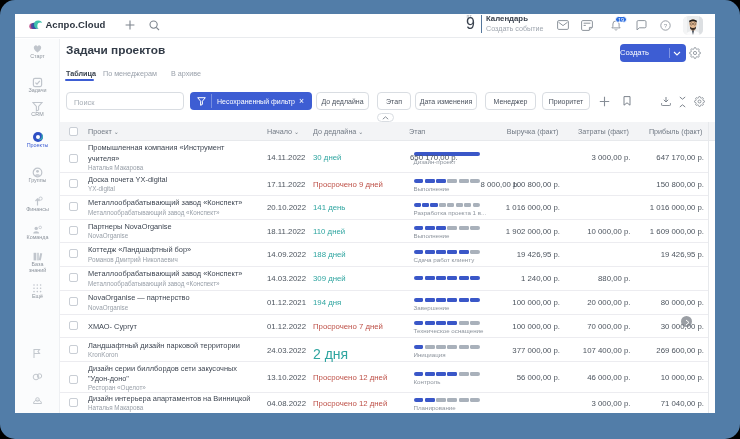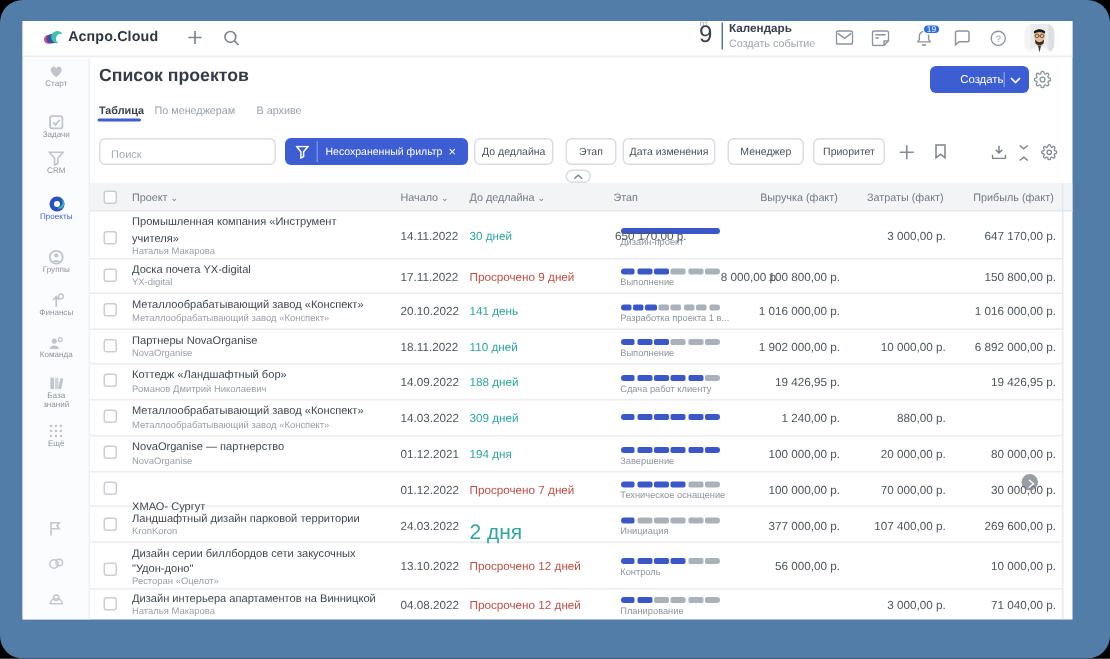--- a/index.html
+++ b/index.html
@@ -147,29 +147,29 @@
       </svg></div>
     <div style="position:absolute;left:17px;top:354px;width:12px;height:12px"><svg width="11" height="10" viewBox="0 0 11 10">
         <circle cx="4" cy="5" r="2.8" fill="none" stroke="#c3c8ce" stroke-width="1"></circle>
         <circle cx="7.5" cy="4" r="2.2" fill="none" stroke="#c3c8ce" stroke-width="1"></circle>
       </svg></div>
     <div style="position:absolute;left:17px;top:377.5px;width:12px;height:12px"><svg width="11" height="10" viewBox="0 0 11 10">
         <path d="M1.5 7.5 C1.5 3 9.5 3 9.5 7.5 Z" fill="none" stroke="#c3c8ce" stroke-width="1"></path>
         <circle cx="5.5" cy="3.5" r="1.8" fill="none" stroke="#c3c8ce" stroke-width="1"></circle>
       </svg></div>
 
-  <div class="abs" style="left:51px;top:29px;font-size:11.8px;font-weight:700;color:#333c48">Список проектов</div>
+  <div class="abs" style="left:51px;top:29px;font-size:11.8px;font-weight:700;color:#333c48">Задачи проектов</div>
 
   <svg class="abs" style="left:674px;top:33px" width="12" height="12" viewBox="0 0 24 24" fill="none" stroke="#8d949c" stroke-width="1.8">
     <circle cx="12" cy="12" r="3.2"></circle>
     <path d="M19.4 15a1.65 1.65 0 0 0 .33 1.82l.06.06a2 2 0 1 1-2.83 2.83l-.06-.06a1.65 1.65 0 0 0-1.82-.33 1.65 1.65 0 0 0-1 1.51V21a2 2 0 1 1-4 0v-.09A1.65 1.65 0 0 0 9 19.4a1.65 1.65 0 0 0-1.82.33l-.06.06a2 2 0 1 1-2.83-2.83l.06-.06a1.65 1.65 0 0 0 .33-1.82 1.65 1.65 0 0 0-1.51-1H3a2 2 0 1 1 0-4h.09A1.65 1.65 0 0 0 4.6 9a1.65 1.65 0 0 0-.33-1.82l-.06-.06a2 2 0 1 1 2.83-2.83l.06.06a1.65 1.65 0 0 0 1.82.33H9a1.65 1.65 0 0 0 1-1.51V3a2 2 0 1 1 4 0v.09a1.65 1.65 0 0 0 1 1.51 1.65 1.65 0 0 0 1.82-.33l.06-.06a2 2 0 1 1 2.83 2.83l-.06.06a1.65 1.65 0 0 0-.33 1.82V9a1.65 1.65 0 0 0 1.51 1H21a2 2 0 1 1 0 4h-.09a1.65 1.65 0 0 0-1.51 1z"></path>
   </svg>
 
   <div class="abs" style="left:605px;top:29.5px;width:66px;height:18.5px;background:#3d5dd3;border-radius:4px"></div>
-  <div class="abs" style="left:605px;top:29.5px;width:49px;height:18.5px;text-align:right;line-height:18.5px;font-size:7.6px;color:#fff">Создать</div>
+  <div class="abs" style="left:605px;top:29.5px;width:49px;height:18.5px;text-align:left;line-height:18.5px;font-size:7.6px;color:#fff">Создать</div>
   <div class="abs" style="left:653.5px;top:33.5px;width:1px;height:10.5px;background:rgba(255,255,255,.35)"></div>
   <svg class="abs" style="left:657.5px;top:37px" width="8" height="5" viewBox="0 0 8 5" fill="none" stroke="#fff" stroke-width="1.1">
       <path d="M1 1 L4 4 L7 1"></path>
     </svg>
 
   <div class="abs" style="left:51px;top:54.5px;font-size:7.2px;font-weight:600;color:#39424e">Таблица</div>
   <div class="abs" style="left:88px;top:54.5px;font-size:7.2px;color:#9aa1ab">По менеджерам</div>
   <div class="abs" style="left:156px;top:54.5px;font-size:7.2px;color:#9aa1ab">В архиве</div>
   <div class="abs" style="left:50px;top:64.5px;width:29px;height:2px;background:#3d5dd3;border-radius:1px"></div>
 
@@ -277,21 +277,21 @@
     <div style="position:absolute;left:298px;top:212.8px;font-size:7.8px;color:#2fa5a0;white-space:nowrap">110 дней</div>
     <div style="position:absolute;left:398.50px;top:212.0px;width:9.90px;height:4.2px;background:#3a57c8;border-radius:2.1px 1.2px 1.2px 2.1px"></div>
     <div style="position:absolute;left:409.80px;top:212.0px;width:9.90px;height:4.2px;background:#3a57c8;border-radius:1.2px"></div>
     <div style="position:absolute;left:421.10px;top:212.0px;width:9.90px;height:4.2px;background:#3a57c8;border-radius:1.2px"></div>
     <div style="position:absolute;left:432.40px;top:212.0px;width:9.90px;height:4.2px;background:#a9b1bb;border-radius:1.2px"></div>
     <div style="position:absolute;left:443.70px;top:212.0px;width:9.90px;height:4.2px;background:#a9b1bb;border-radius:1.2px"></div>
     <div style="position:absolute;left:455.00px;top:212.0px;width:9.90px;height:4.2px;background:#a9b1bb;border-radius:1.2px 2.1px 2.1px 1.2px"></div>
     <div style="position:absolute;left:398.5px;top:218.2px;font-size:6.2px;color:#8d949d;white-space:nowrap">Выполнение</div>
     <div style="position:absolute;left:395px;top:212.8px;width:150px;text-align:right;font-size:7.8px;color:#4d555f;white-space:nowrap">1 902 000,00 р.</div>
     <div style="position:absolute;left:465.5px;top:212.8px;width:150px;text-align:right;font-size:7.8px;color:#4d555f;white-space:nowrap">10 000,00 р.</div>
-    <div style="position:absolute;left:539px;top:212.8px;width:150px;text-align:right;font-size:7.8px;color:#4d555f;white-space:nowrap">6 892 000,00 р.</div>
+    <div style="position:absolute;left:539px;top:212.8px;width:150px;text-align:right;font-size:7.8px;color:#4d555f;white-space:nowrap">1 609 000,00 р.</div>
 <div style="position:absolute;left:45px;top:252.0px;width:647.5px;height:1px;background:#ececf0"></div>
     <div style="position:absolute;left:54px;top:235.4px;width:9px;height:9px;border:1px solid #c9ced5;border-radius:2px;background:#fff"></div>
     <div style="position:absolute;left:73px;top:231.4px;font-size:7.4px;color:#3e4652;white-space:nowrap">Коттедж «Ландшафтный бор»</div>
     <div style="position:absolute;left:73px;top:241.7px;font-size:6.3px;color:#99a0a9;white-space:nowrap">Романов Дмитрий Николаевич</div>
     <div style="position:absolute;left:252px;top:236.2px;font-size:7.8px;color:#4d555f;white-space:nowrap">14.09.2022</div>
     <div style="position:absolute;left:298px;top:236.2px;font-size:7.8px;color:#2fa5a0;white-space:nowrap">188 дней</div>
     <div style="position:absolute;left:398.50px;top:235.5px;width:9.90px;height:4.2px;background:#3a57c8;border-radius:2.1px 1.2px 1.2px 2.1px"></div>
     <div style="position:absolute;left:409.80px;top:235.5px;width:9.90px;height:4.2px;background:#3a57c8;border-radius:1.2px"></div>
     <div style="position:absolute;left:421.10px;top:235.5px;width:9.90px;height:4.2px;background:#3a57c8;border-radius:1.2px"></div>
     <div style="position:absolute;left:432.40px;top:235.5px;width:9.90px;height:4.2px;background:#3a57c8;border-radius:1.2px"></div>
@@ -325,21 +325,21 @@
     <div style="position:absolute;left:421.10px;top:283.5px;width:9.90px;height:4.2px;background:#3a57c8;border-radius:1.2px"></div>
     <div style="position:absolute;left:432.40px;top:283.5px;width:9.90px;height:4.2px;background:#3a57c8;border-radius:1.2px"></div>
     <div style="position:absolute;left:443.70px;top:283.5px;width:9.90px;height:4.2px;background:#3a57c8;border-radius:1.2px"></div>
     <div style="position:absolute;left:455.00px;top:283.5px;width:9.90px;height:4.2px;background:#3a57c8;border-radius:1.2px 2.1px 2.1px 1.2px"></div>
     <div style="position:absolute;left:398.5px;top:289.7px;font-size:6.2px;color:#8d949d;white-space:nowrap">Завершение</div>
     <div style="position:absolute;left:395px;top:284.2px;width:150px;text-align:right;font-size:7.8px;color:#4d555f;white-space:nowrap">100 000,00 р.</div>
     <div style="position:absolute;left:465.5px;top:284.2px;width:150px;text-align:right;font-size:7.8px;color:#4d555f;white-space:nowrap">20 000,00 р.</div>
     <div style="position:absolute;left:539px;top:284.2px;width:150px;text-align:right;font-size:7.8px;color:#4d555f;white-space:nowrap">80 000,00 р.</div>
 <div style="position:absolute;left:45px;top:323.0px;width:647.5px;height:1px;background:#ececf0"></div>
     <div style="position:absolute;left:54px;top:307.1px;width:9px;height:9px;border:1px solid #c9ced5;border-radius:2px;background:#fff"></div>
-    <div style="position:absolute;left:73px;top:319px;font-size:7.4px;color:#3e4652;white-space:nowrap">ХМАО- Сургут</div>
+    <div style="position:absolute;left:73px;top:308px;font-size:7.4px;color:#3e4652;white-space:nowrap">ХМАО- Сургут</div>
     <div style="position:absolute;left:252px;top:308.0px;font-size:7.8px;color:#4d555f;white-space:nowrap">01.12.2022</div>
     <div style="position:absolute;left:298px;top:308.0px;font-size:7.8px;color:#bd4f46;white-space:nowrap">Просрочено 7 дней</div>
     <div style="position:absolute;left:398.50px;top:307.2px;width:9.90px;height:4.2px;background:#3a57c8;border-radius:2.1px 1.2px 1.2px 2.1px"></div>
     <div style="position:absolute;left:409.80px;top:307.2px;width:9.90px;height:4.2px;background:#3a57c8;border-radius:1.2px"></div>
     <div style="position:absolute;left:421.10px;top:307.2px;width:9.90px;height:4.2px;background:#3a57c8;border-radius:1.2px"></div>
     <div style="position:absolute;left:432.40px;top:307.2px;width:9.90px;height:4.2px;background:#3a57c8;border-radius:1.2px"></div>
     <div style="position:absolute;left:443.70px;top:307.2px;width:9.90px;height:4.2px;background:#a9b1bb;border-radius:1.2px"></div>
     <div style="position:absolute;left:455.00px;top:307.2px;width:9.90px;height:4.2px;background:#a9b1bb;border-radius:1.2px 2.1px 2.1px 1.2px"></div>
     <div style="position:absolute;left:398.5px;top:313.4px;font-size:6.2px;color:#8d949d;white-space:nowrap">Техническое оснащение</div>
     <div style="position:absolute;left:395px;top:308.0px;width:150px;text-align:right;font-size:7.8px;color:#4d555f;white-space:nowrap">100 000,00 р.</div>
@@ -369,20 +369,21 @@
     <div style="position:absolute;left:252px;top:358.8px;font-size:7.8px;color:#4d555f;white-space:nowrap">13.10.2022</div>
     <div style="position:absolute;left:298px;top:358.8px;font-size:7.8px;color:#bd4f46;white-space:nowrap">Просрочено 12 дней</div>
     <div style="position:absolute;left:398.50px;top:358.0px;width:9.90px;height:4.2px;background:#3a57c8;border-radius:2.1px 1.2px 1.2px 2.1px"></div>
     <div style="position:absolute;left:409.80px;top:358.0px;width:9.90px;height:4.2px;background:#3a57c8;border-radius:1.2px"></div>
     <div style="position:absolute;left:421.10px;top:358.0px;width:9.90px;height:4.2px;background:#3a57c8;border-radius:1.2px"></div>
     <div style="position:absolute;left:432.40px;top:358.0px;width:9.90px;height:4.2px;background:#3a57c8;border-radius:1.2px"></div>
     <div style="position:absolute;left:443.70px;top:358.0px;width:9.90px;height:4.2px;background:#a9b1bb;border-radius:1.2px"></div>
     <div style="position:absolute;left:455.00px;top:358.0px;width:9.90px;height:4.2px;background:#a9b1bb;border-radius:1.2px 2.1px 2.1px 1.2px"></div>
     <div style="position:absolute;left:398.5px;top:364.2px;font-size:6.2px;color:#8d949d;white-space:nowrap">Контроль</div>
     <div style="position:absolute;left:395px;top:358.8px;width:150px;text-align:right;font-size:7.8px;color:#4d555f;white-space:nowrap">56 000,00 р.</div>
+    <div style="position:absolute;left:465.5px;top:358.8px;width:150px;text-align:right;font-size:7.8px;color:#4d555f;white-space:nowrap">46 000,00 р.</div>
     <div style="position:absolute;left:539px;top:358.8px;width:150px;text-align:right;font-size:7.8px;color:#4d555f;white-space:nowrap">10 000,00 р.</div>
 <div style="position:absolute;left:45px;top:398.5px;width:647.5px;height:1px;background:#ececf0"></div>
     <div style="position:absolute;left:54px;top:383.6px;width:9px;height:9px;border:1px solid #c9ced5;border-radius:2px;background:#fff"></div>
     <div style="position:absolute;left:73px;top:379.7px;font-size:7.4px;color:#3e4652;white-space:nowrap">Дизайн интерьера апартаментов на Винницкой</div>
     <div style="position:absolute;left:73px;top:390.0px;font-size:6.3px;color:#99a0a9;white-space:nowrap">Наталья Макарова</div>
     <div style="position:absolute;left:252px;top:384.5px;font-size:7.8px;color:#4d555f;white-space:nowrap">04.08.2022</div>
     <div style="position:absolute;left:298px;top:384.5px;font-size:7.8px;color:#bd4f46;white-space:nowrap">Просрочено 12 дней</div>
     <div style="position:absolute;left:398.50px;top:383.8px;width:9.90px;height:4.2px;background:#3a57c8;border-radius:2.1px 1.2px 1.2px 2.1px"></div>
     <div style="position:absolute;left:409.80px;top:383.8px;width:9.90px;height:4.2px;background:#3a57c8;border-radius:1.2px"></div>
     <div style="position:absolute;left:421.10px;top:383.8px;width:9.90px;height:4.2px;background:#a9b1bb;border-radius:1.2px"></div>

